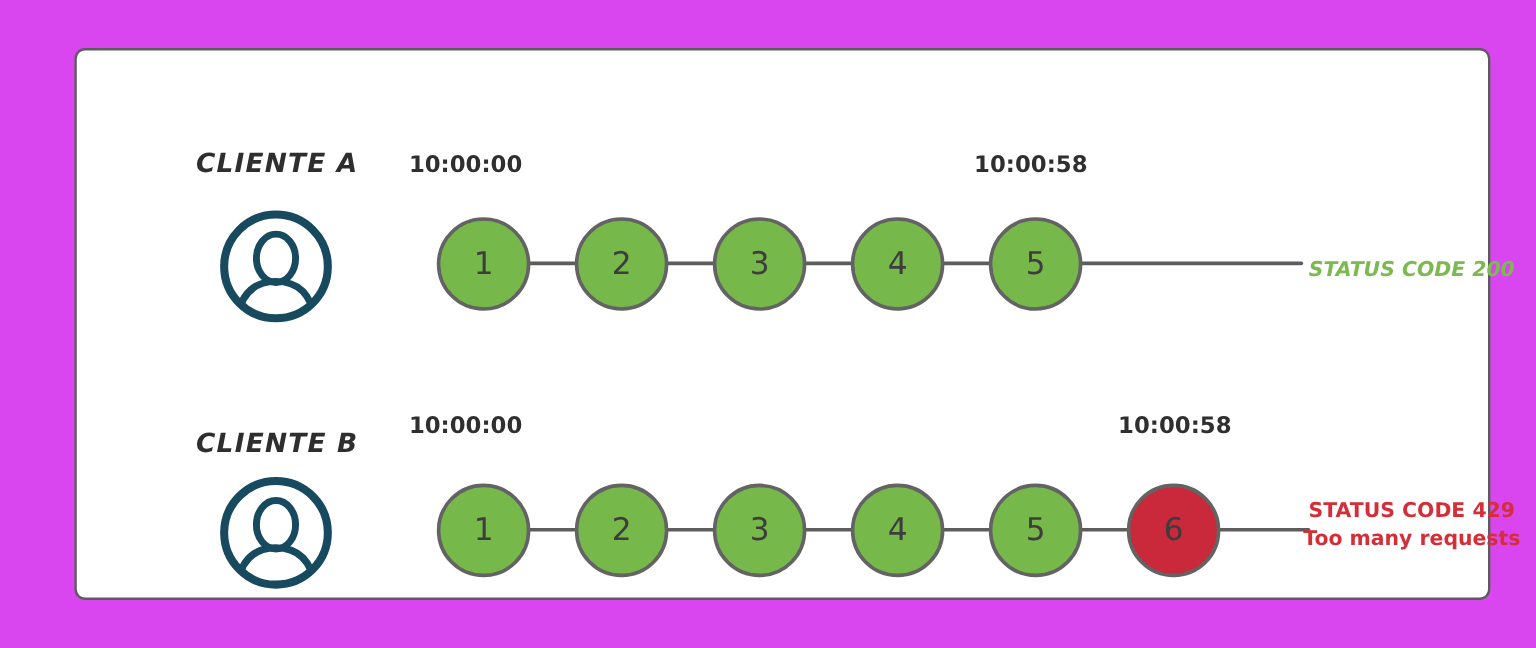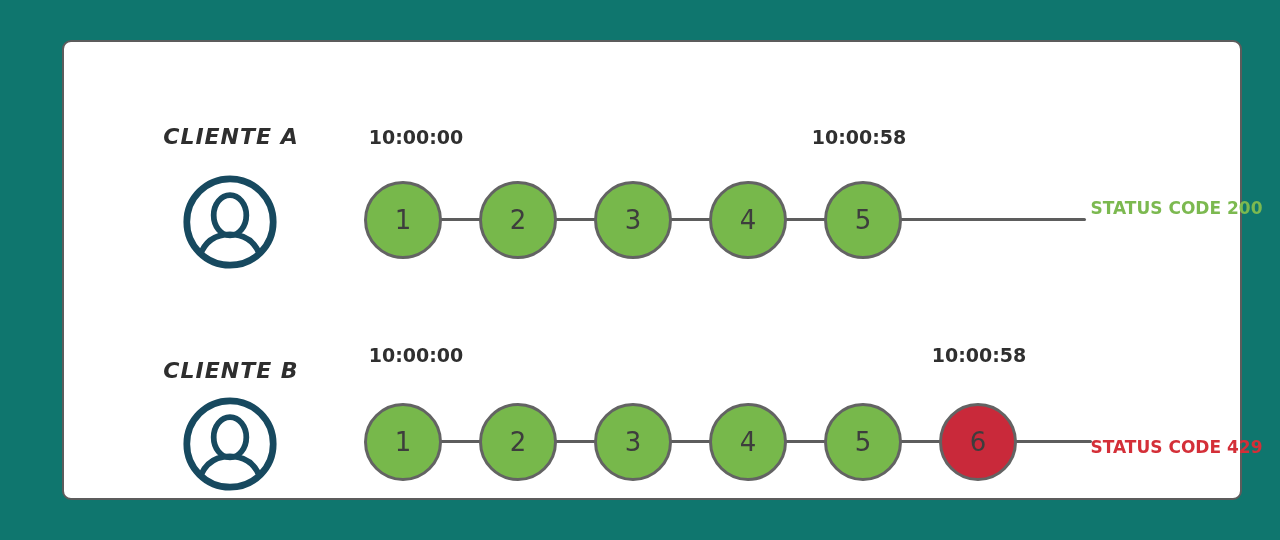--- a/index.html
+++ b/index.html
@@ -5,21 +5,21 @@
   html, body {
     margin: 0;
     padding: 0;
     background: #ffffff;
     font-family: "DejaVu Sans", "Liberation Sans", sans-serif;
   }
   .canvas {
     position: relative;
     width: 1280px;
     height: 540px;
-    background: #0f766e;
+    background: #d946ef;
     overflow: hidden;
   }
   .frame {
     position: absolute;
     left: 62px;
     top: 40px;
     width: 1180px;
     height: 460px;
     border: 2.5px solid #5c5c5c;
     border-radius: 9px;
@@ -54,21 +54,21 @@
   .ts {
     position: absolute;
     transform: translateX(-50%);
     font-size: 19px;
     font-weight: bold;
     color: #2f2f2f;
     white-space: nowrap;
   }
   .row-a .ts { top: 84px; }
   .row-b .ts { top: 302px; }
-  .ts-start { left: 352px; text-align: center; }
+  .ts-start { left: 324px; text-align: center; }
   .row-a .ts-end { left: 795px; }
   .row-b .ts-end { left: 915px; }
 
   .track {
     position: absolute;
     left: 339px;
     height: 3px;
     background: #5d5d5d;
     border-radius: 2px;
   }
@@ -94,22 +94,22 @@
   .status {
     position: absolute;
     left: 1015px;
     width: 195px;
     text-align: center;
     font-size: 17px;
     font-weight: bold;
     line-height: 23px;
     white-space: nowrap;
   }
-  .row-a .status { top: 155px; color: var(--success-text, #7cb950); }
-  .row-b .status { top: 394px; color: var(--error-text, #d42f38); text-align: center; }
+  .row-a .status { top: 172px; color: var(--success-text, #7cb950); font-style: italic; }
+  .row-b .status { top: 373px; color: var(--error-text, #d42f38); text-align: center; }
 </style>
 </head>
 <body>
 
 <div class="canvas">
   <div class="frame">
 
     <section class="row row-a">
       <div class="client-label">CLIENTE A</div>
       <div class="avatar">
@@ -163,17 +163,18 @@
       <div>
           <div class="circle ok" style="left: 300px; top: 361px;">1</div>
           <div class="circle ok" style="left: 415px; top: 361px;">2</div>
           <div class="circle ok" style="left: 530px; top: 361px;">3</div>
           <div class="circle ok" style="left: 645px; top: 361px;">4</div>
           <div class="circle ok" style="left: 760px; top: 361px;">5</div>
           <div class="circle limited" style="left: 875px; top: 361px;">6</div>
         </div>
       <div class="status">
         <div>STATUS CODE 429</div>
+        <div>Too many requests</div>
       </div>
     </section>
 
   </div>
 </div>
 
 </body></html>

